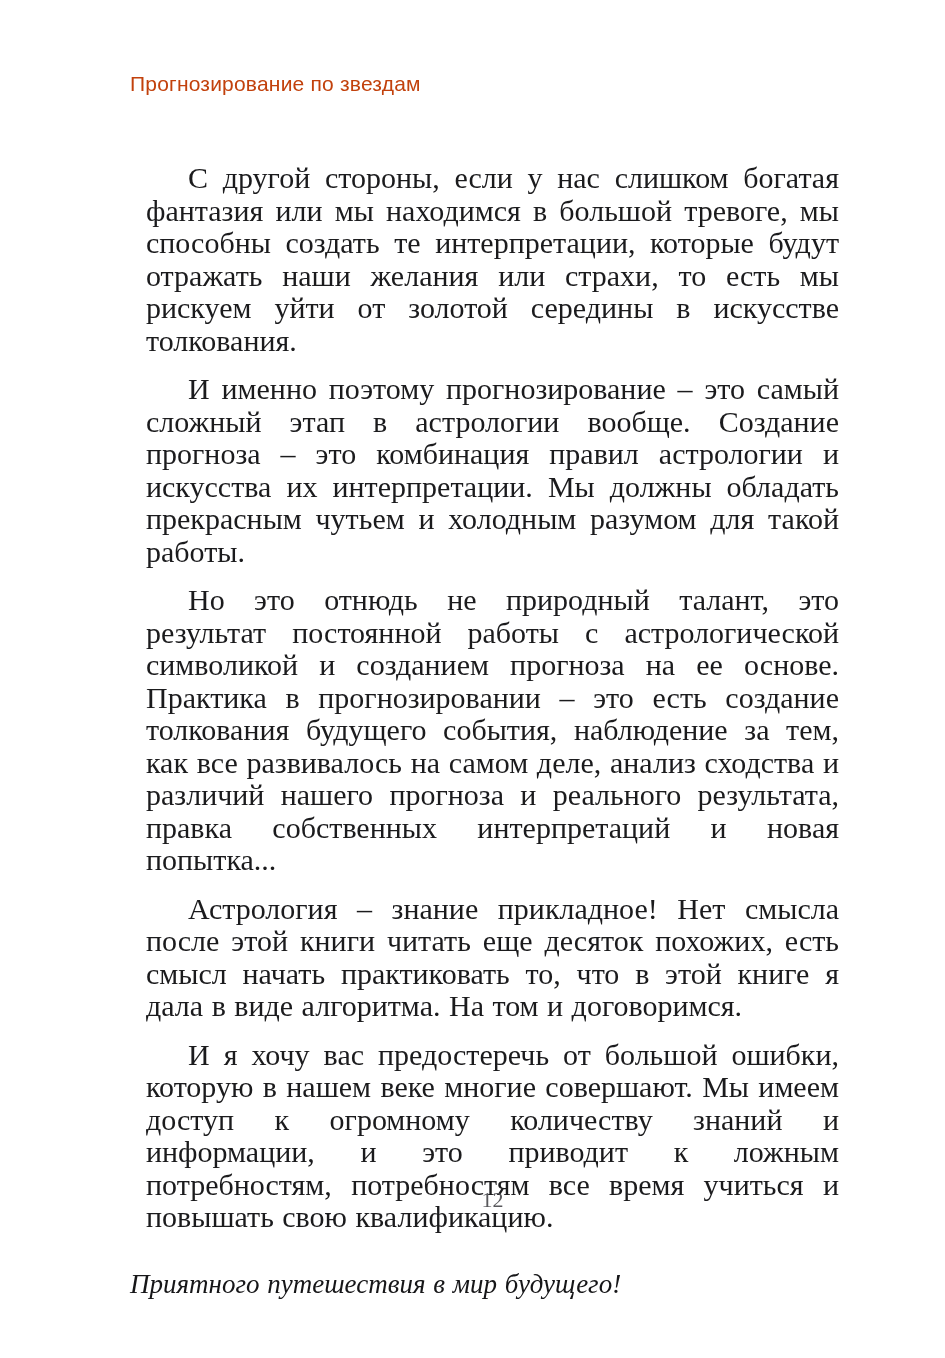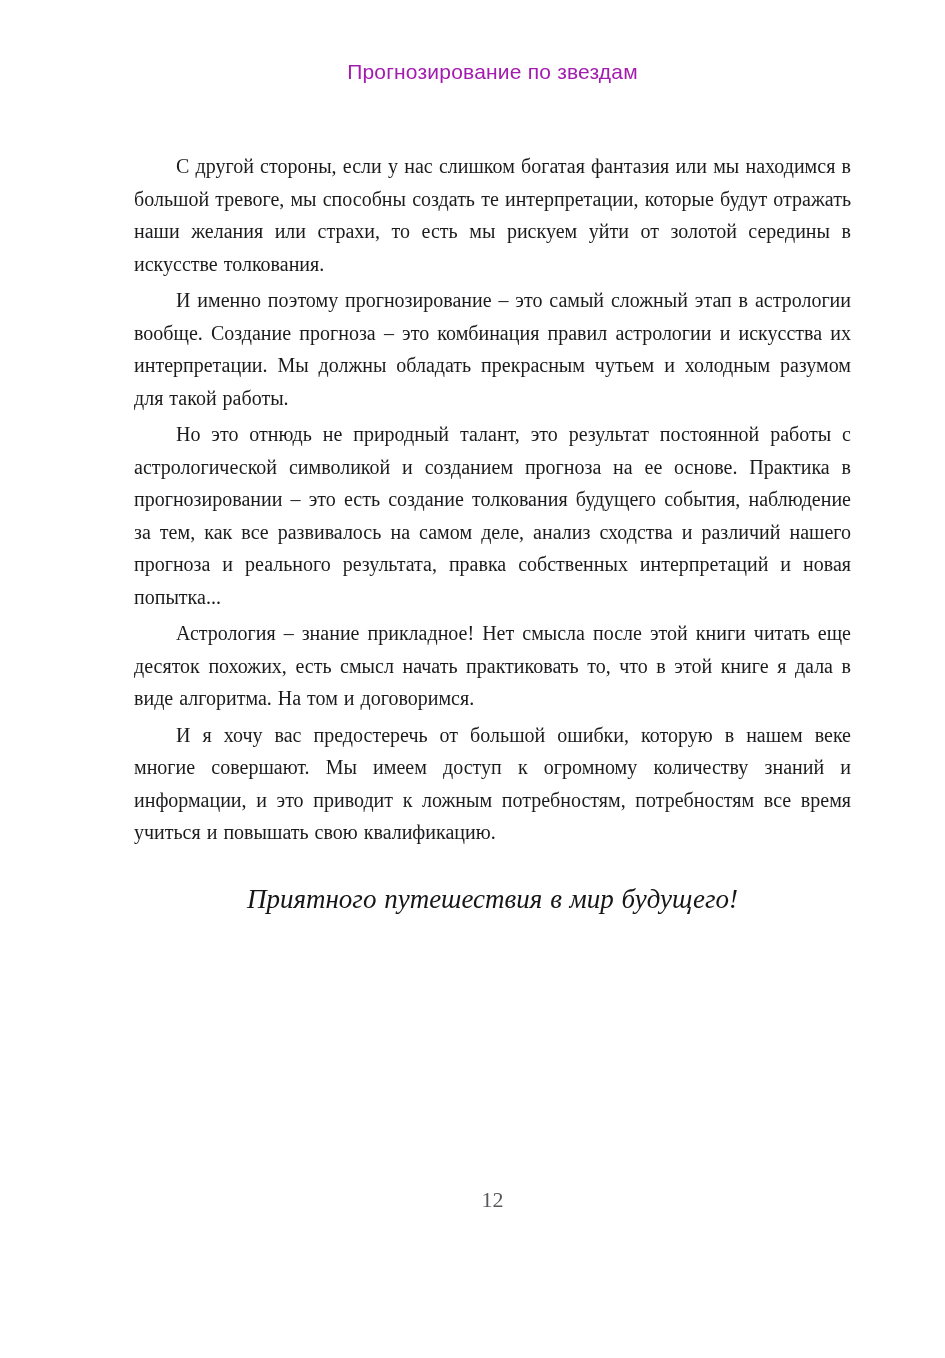--- a/index.html
+++ b/index.html
@@ -10,53 +10,52 @@
   .page {
     position: relative;
     width: 945px;
     height: 1358px;
     background: #ffffff;
     overflow: hidden;
     font-family: "Liberation Serif", serif;
   }
   .running-header {
     position: absolute;
-    top: 60px;
+    top: 72px;
     left: 130px;
     width: 725px;
-    text-align: center;
+    text-align: left;
     font-family: "Liberation Sans", sans-serif;
     font-size: 21px;
     font-weight: 400;
-    color: #a21caf;
+    color: #c2410c;
     letter-spacing: 0.2px;
   }
   .text-column {
     position: absolute;
     top: 146px;
     left: 130px;
     width: 725px;
   }
   .para {
-    margin: 4px;
-    font-size: 20px;
+    margin: 16px;
+    font-size: 30px;
     line-height: 32.5px;
     color: #1b1b1d;
     text-align: justify;
     text-indent: 42px;
     word-spacing: 1px;
     hyphens: manual;
     -webkit-hyphens: manual;
   }
   .closing-line {
     margin: 34px 0 0 0;
     font-size: 27px;
     line-height: 32px;
     font-style: italic;
-    text-align: center;
     text-indent: 0;
     color: #161618;
   }
   .page-number {
     position: absolute;
     top: 1187px;
     left: 130px;
     width: 725px;
     text-align: center;
     font-family: "Liberation Serif", serif;

